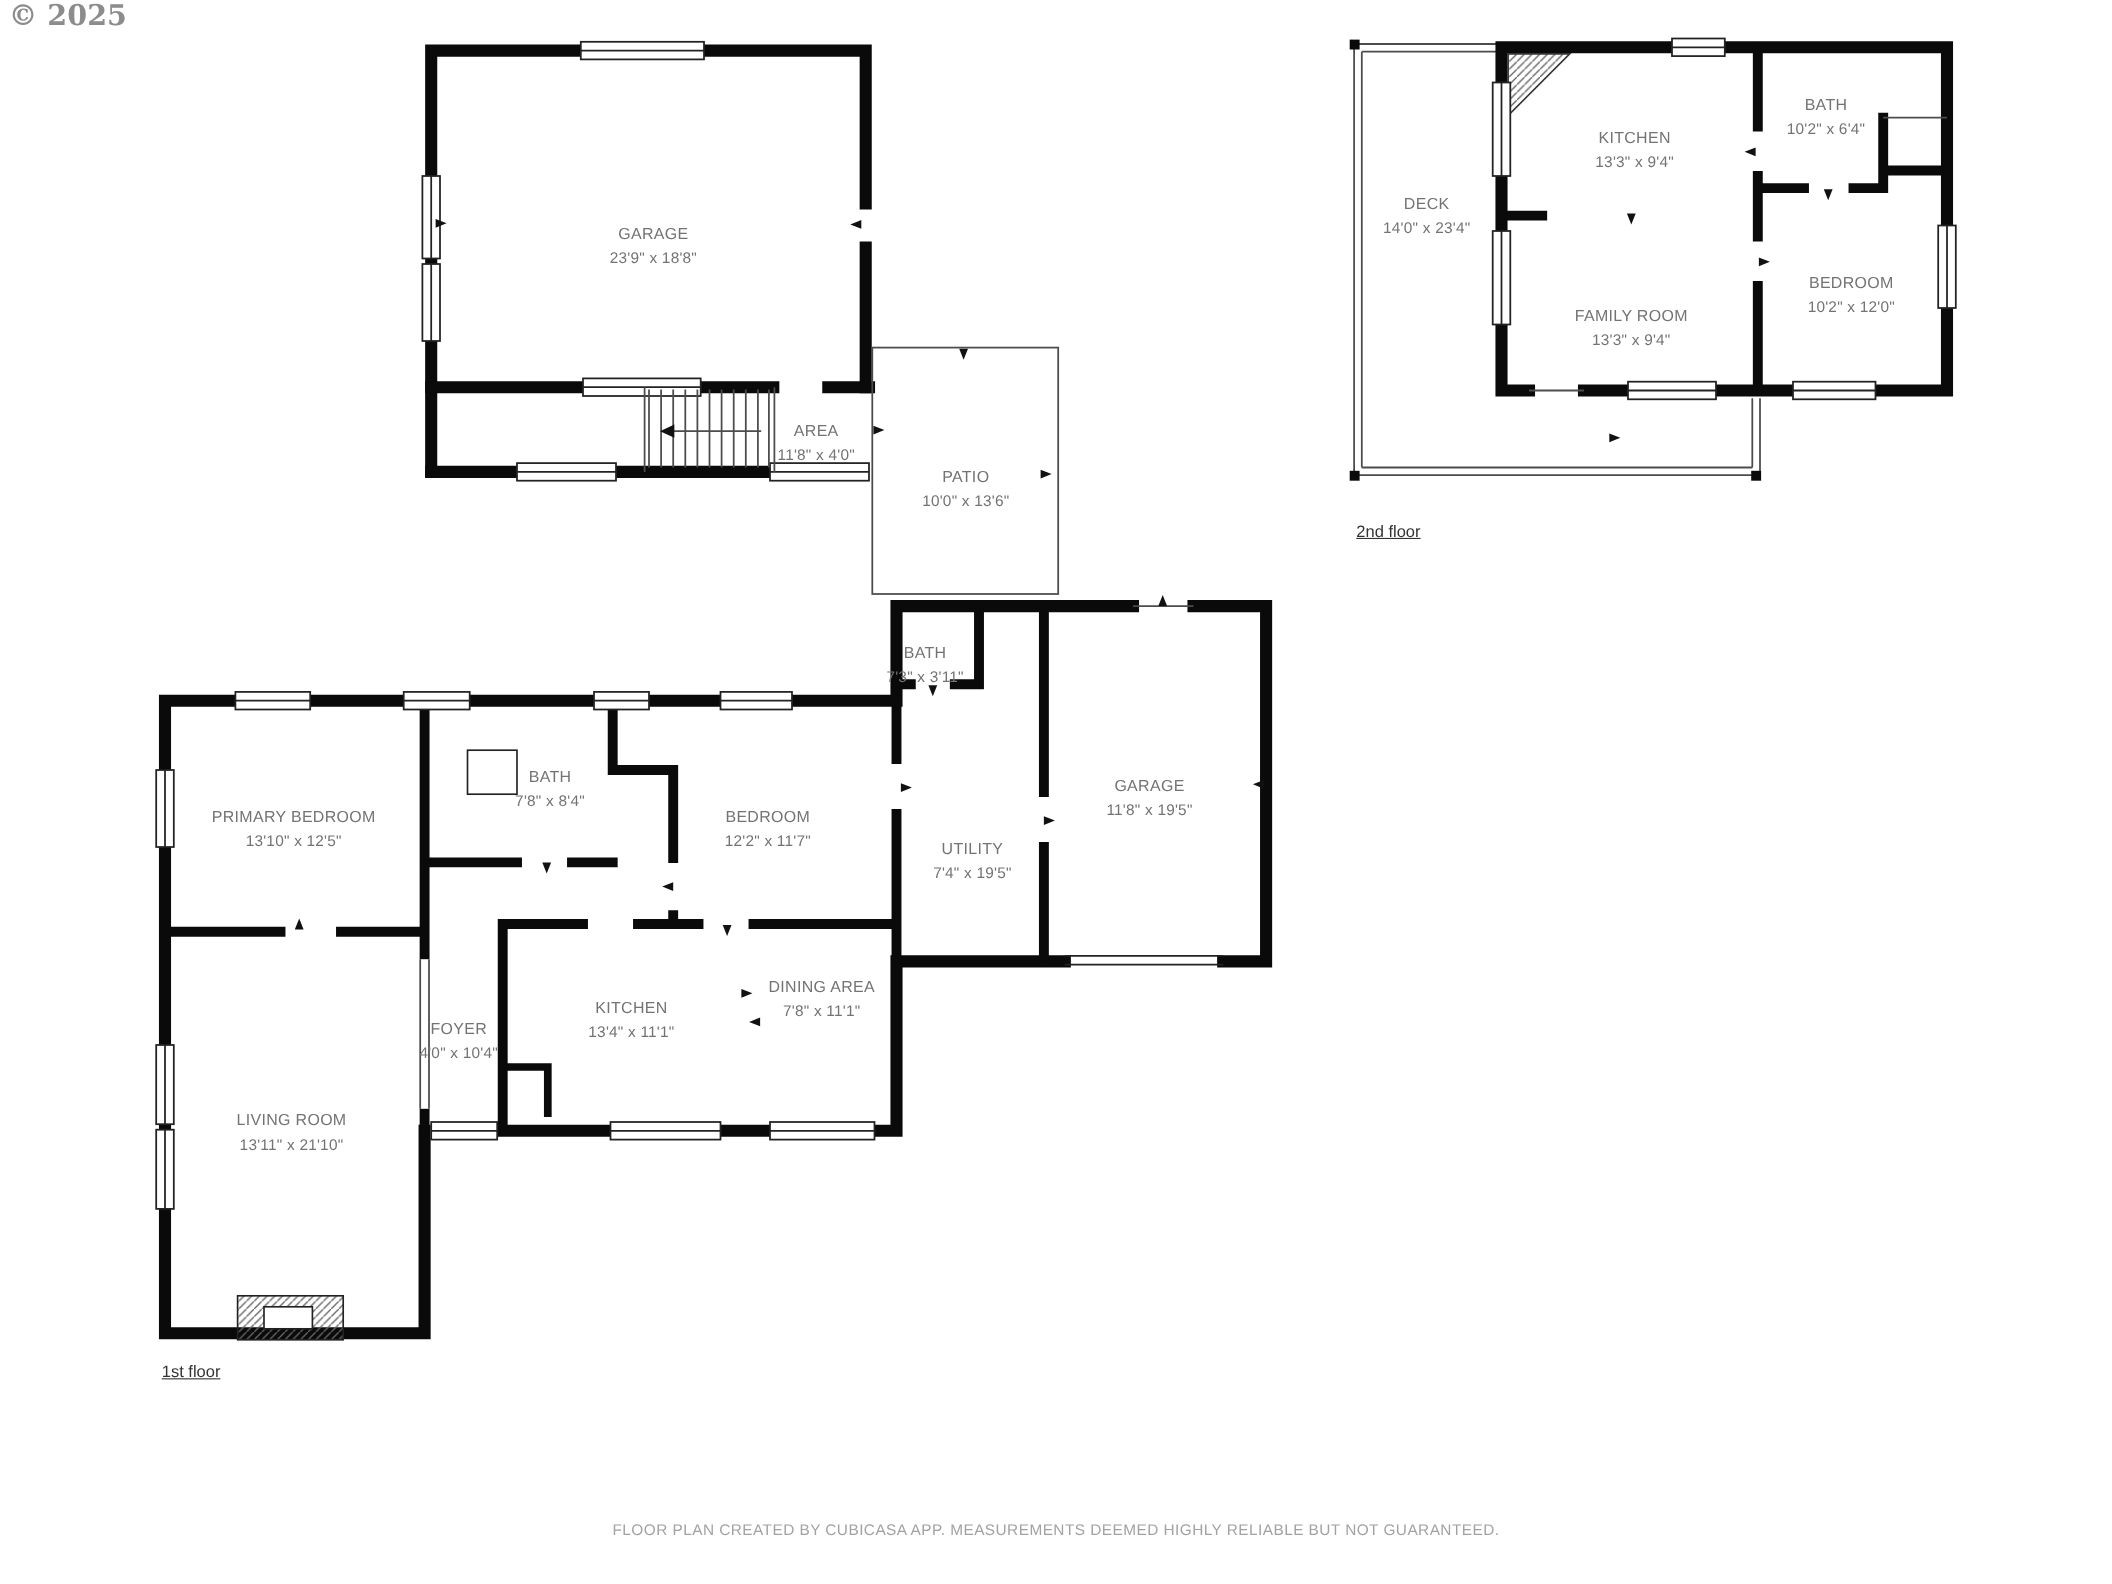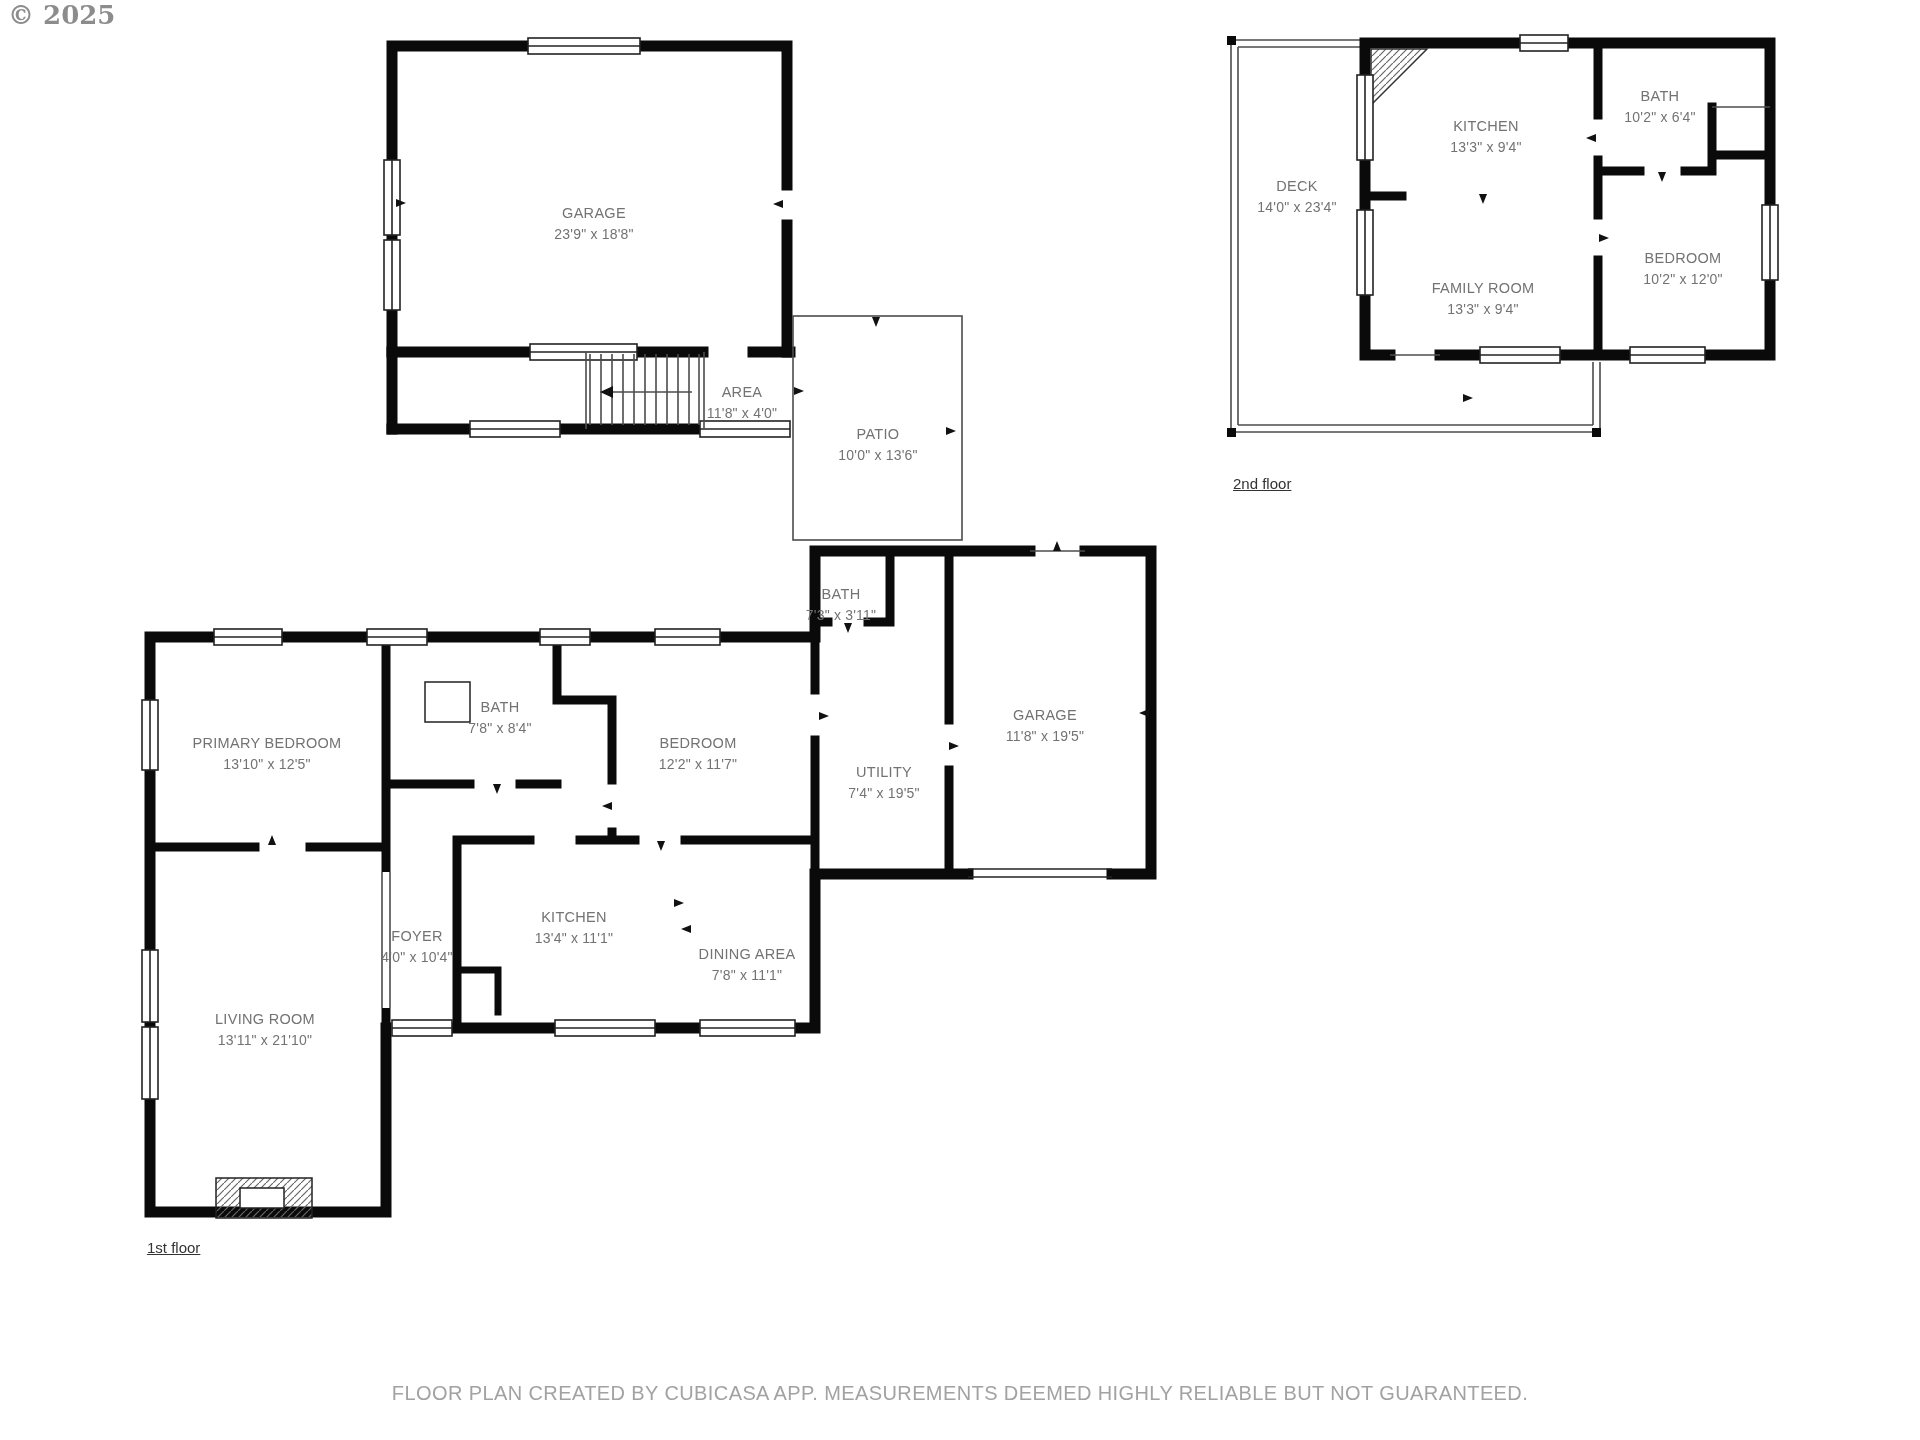--- a/index.html
+++ b/index.html
@@ -7,21 +7,21 @@
   svg{position:absolute;left:0;top:0;}
   .w{stroke:#0a0a0a;fill:none;stroke-linecap:square;}
   .thin{stroke:#4c4c4c;stroke-width:1.6;fill:none;}
   .winrect{fill:#ffffff;stroke:#222222;stroke-width:1.6;}
   .winline{stroke:#222222;stroke-width:1.6;}
   .arr{fill:#111111;}
   .room-label{position:absolute;transform:translateX(-50%);text-align:center;color:#737373;z-index:3;white-space:nowrap;}
   .room-name{font-size:14.5px;line-height:21px;letter-spacing:.3px;}
   .room-dims{font-size:14px;line-height:21px;letter-spacing:.2px;}
   .floor-label{position:absolute;font-size:15px;color:#333333;z-index:3;text-decoration:underline;}
-  .footer{position:absolute;left:0;right:0;top:1382px;text-align:center;font-size:20px;color:#a2a2a2;letter-spacing:.4px;z-index:3;}
+  .footer{position:absolute;left:0;right:0;top:1382px;text-align:center;font-size:14px;color:#a2a2a2;letter-spacing:.4px;z-index:3;}
   .copyright{position:absolute;left:8px;top:0;font-family:"DejaVu Serif",serif;font-size:26px;font-weight:700;color:#8c8c8c;z-index:3;}
 </style>
 </head>
 <body>
 
 <svg width="1920" height="1440" viewBox="0 0 1920 1440">
   <defs>
     <pattern id="hatch" patternUnits="userSpaceOnUse" width="7" height="7">
       <path d="M0 7 L7 0" stroke="#666" stroke-width="1.2"></path>
     </pattern>
@@ -213,21 +213,21 @@
   <div class="room-dims">7'4" x 19'5"</div>
 </div>
 <div class="room-label" style="left:1045px;top:705px">
   <div class="room-name">GARAGE</div>
   <div class="room-dims">11'8" x 19'5"</div>
 </div>
 <div class="room-label" style="left:574px;top:907px">
   <div class="room-name">KITCHEN</div>
   <div class="room-dims">13'4" x 11'1"</div>
 </div>
-<div class="room-label" style="left:747px;top:944px">
+<div class="room-label" style="left:747px;top:888px">
   <div class="room-name">DINING AREA</div>
   <div class="room-dims">7'8" x 11'1"</div>
 </div>
 <div class="room-label" style="left:417px;top:926px">
   <div class="room-name">FOYER</div>
   <div class="room-dims">4'0" x 10'4"</div>
 </div>
 <div class="room-label" style="left:265px;top:1009px">
   <div class="room-name">LIVING ROOM</div>
   <div class="room-dims">13'11" x 21'10"</div>

